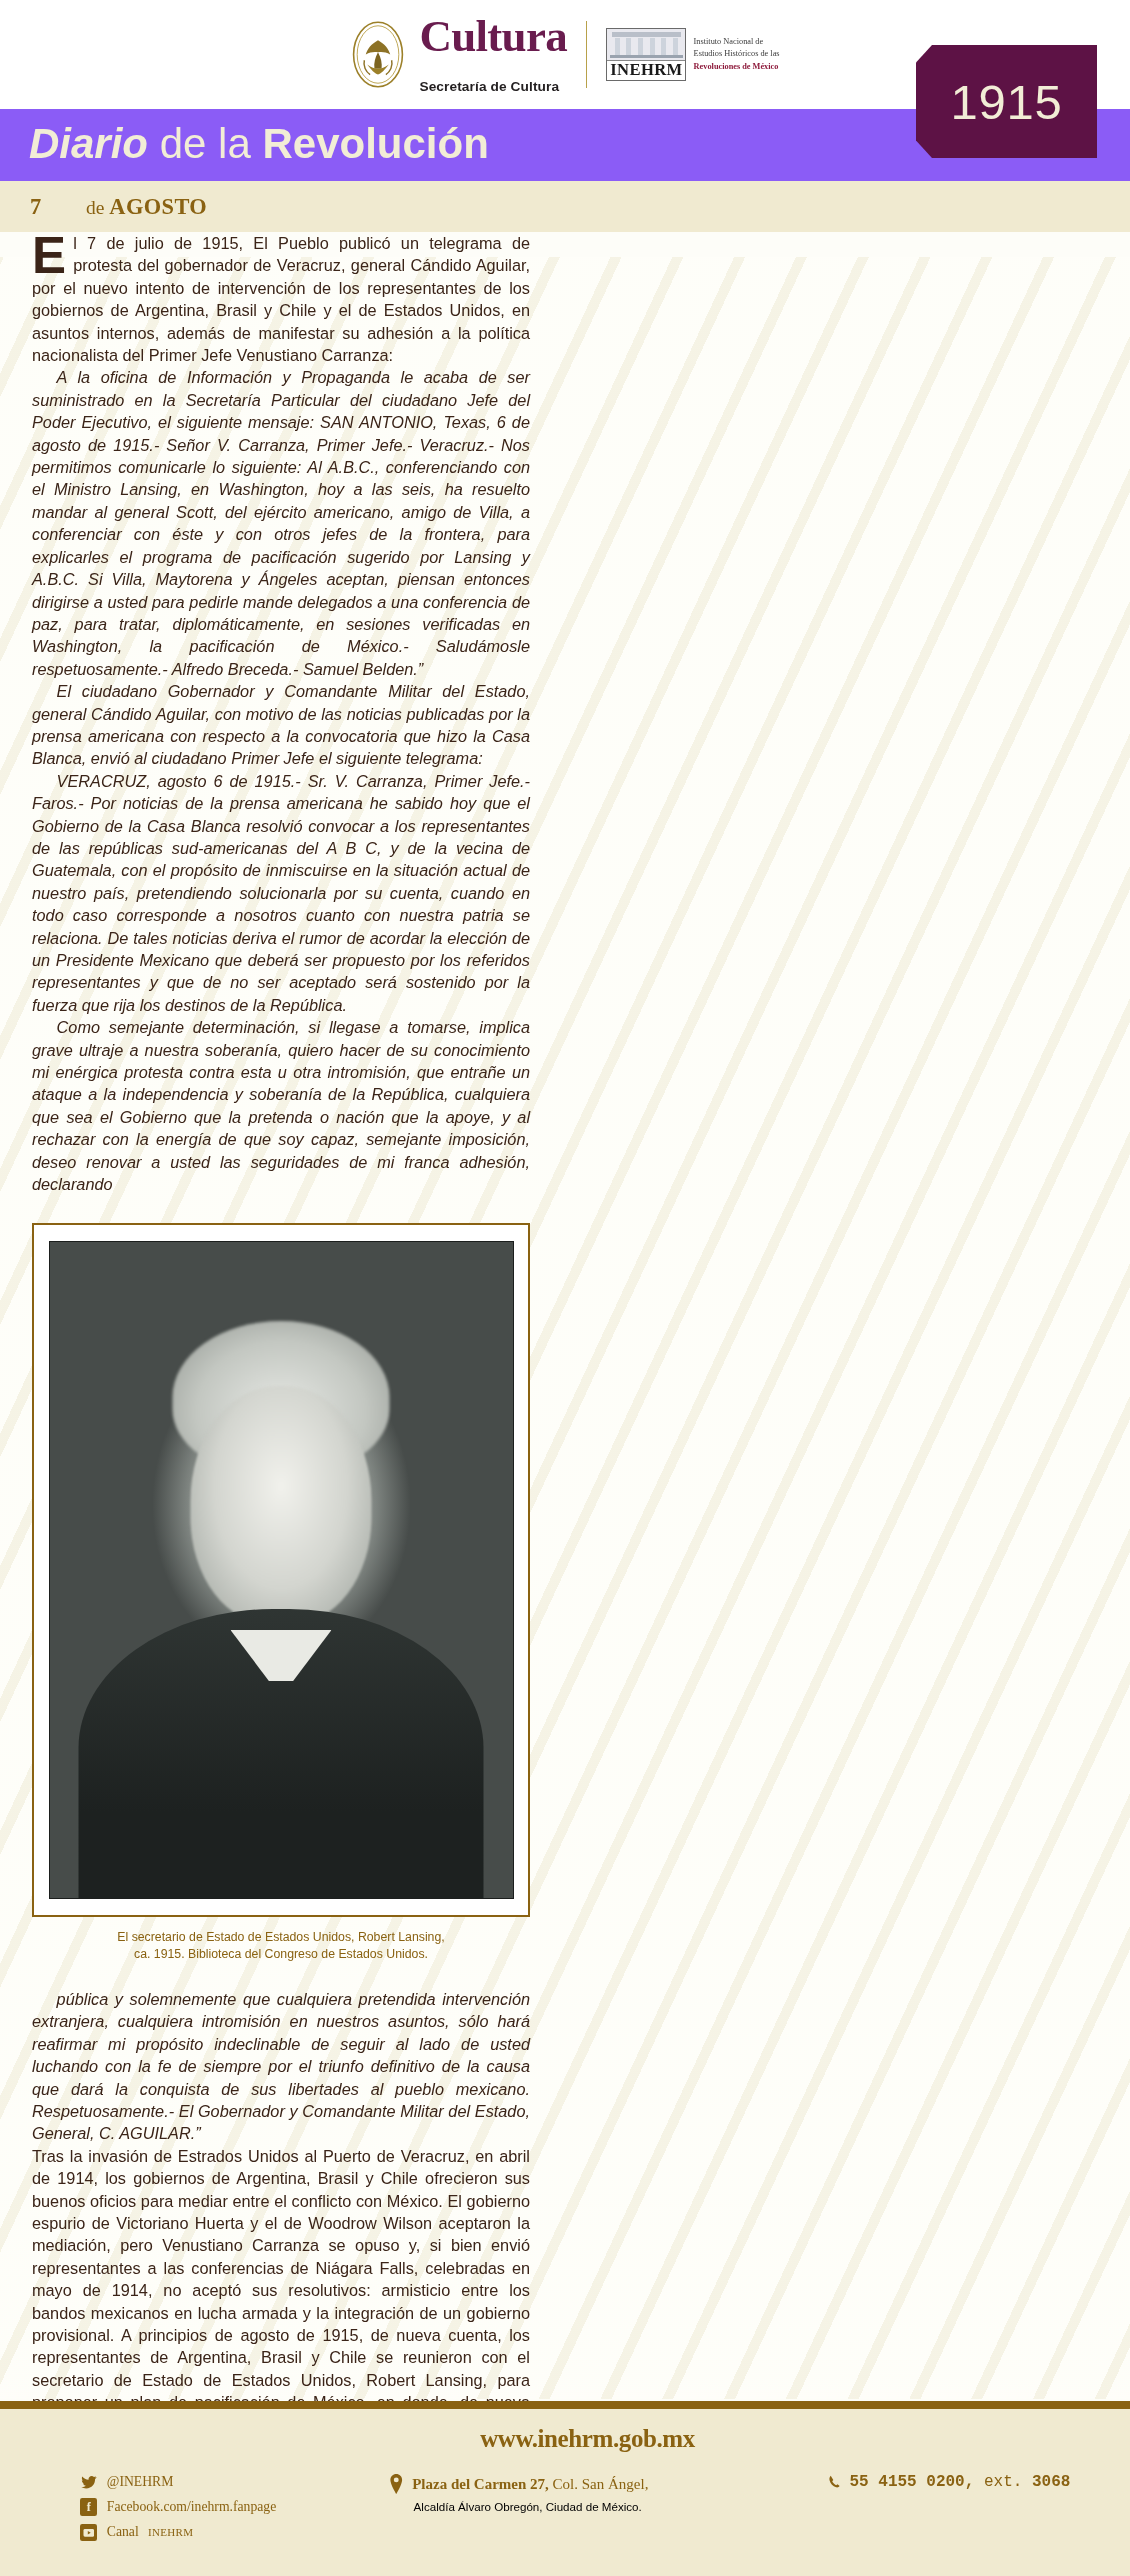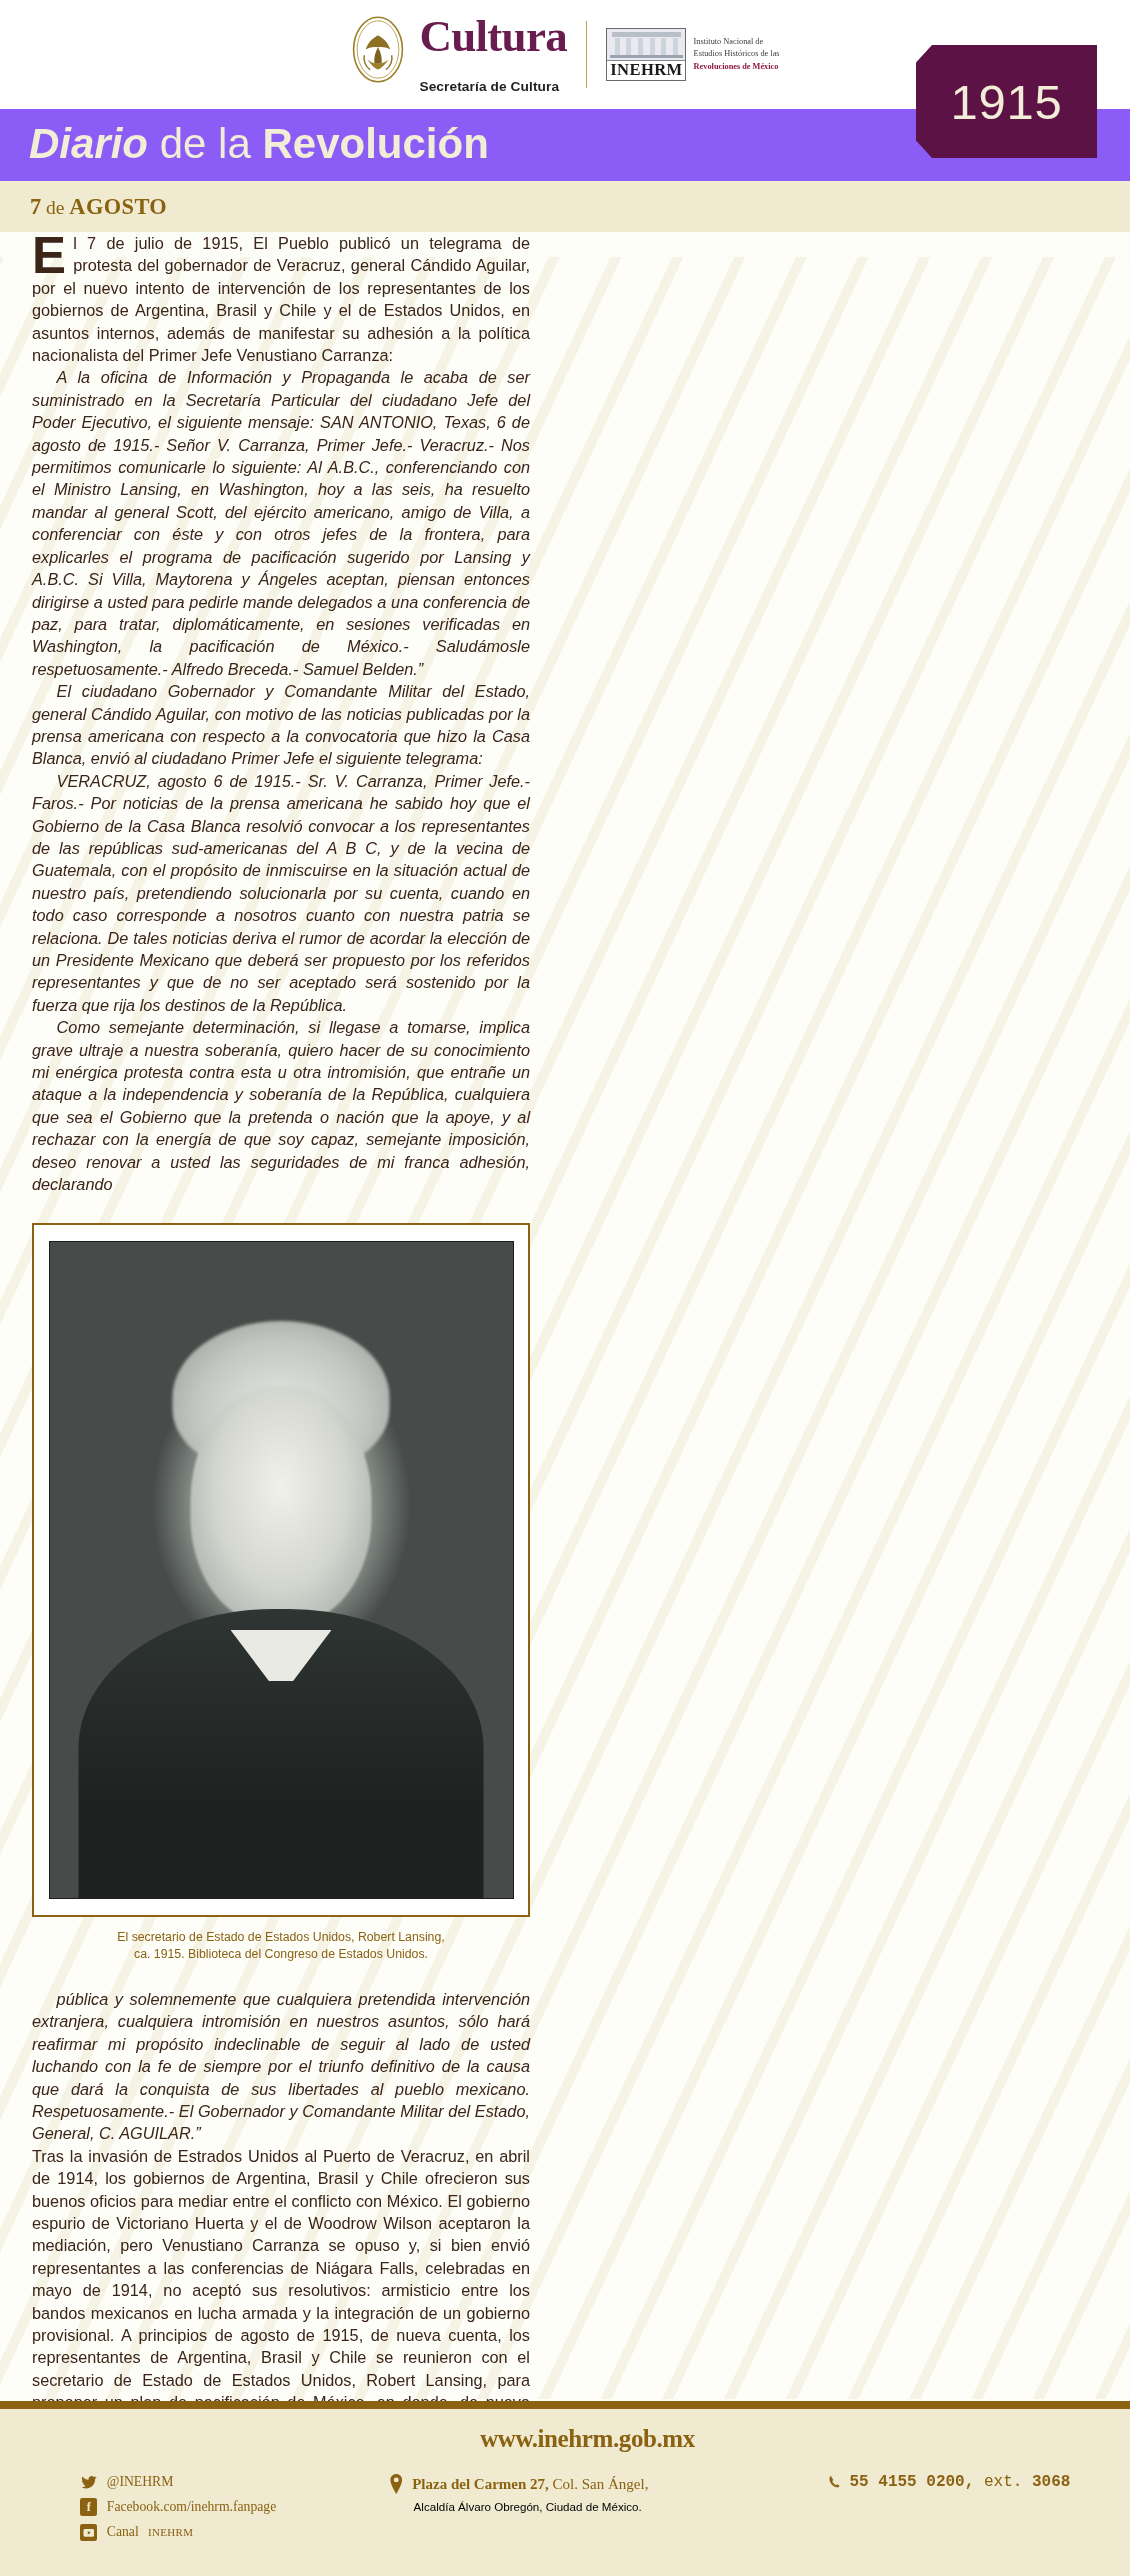--- a/index.html
+++ b/index.html
@@ -48,21 +48,21 @@
   .logobar {
     position: relative;
     height: 109px;
     background: #ffffff;
     display: flex;
     align-items: center;
     justify-content: center;
     gap: 0px;
     z-index: 3;
   }
-  .logo-group { display: flex; gap: 13px; }
+  .logo-group { display: flex; align-items: center; gap: 13px; }
 
   .eagle {
     width: 56px; height: 69px;
     position: relative;
     flex: none;
   }
   .eagle svg { display: block; }
 
   .cultura-block { display: flex; flex-direction: column; align-items: flex-start; }
   .cultura-word {
@@ -192,21 +192,21 @@
   .datebar-text {
     position: absolute;
     left: 30px; top: 50%;
     transform: translateY(-50%);
     font-family: "Liberation Serif", serif;
     font-size: 22.4px;
     color: #8a6212;
     white-space: nowrap;
   }
   .datebar-text .d { font-weight: bold; }
-  .datebar-text .de { font-weight: normal; font-size: 19.5px; }
+  .datebar-text .de { font-weight: normal; font-size: 19.5px; margin-left: 40px; }
   .datebar-text .m { font-weight: bold; letter-spacing: 0.4px; }
 
   
   .headline {
     position: relative;
     z-index: 2;
     margin: 30px 0 13px 0;
     padding: 0 32px;
     font-family: "Liberation Sans", sans-serif;
     font-weight: bold;

